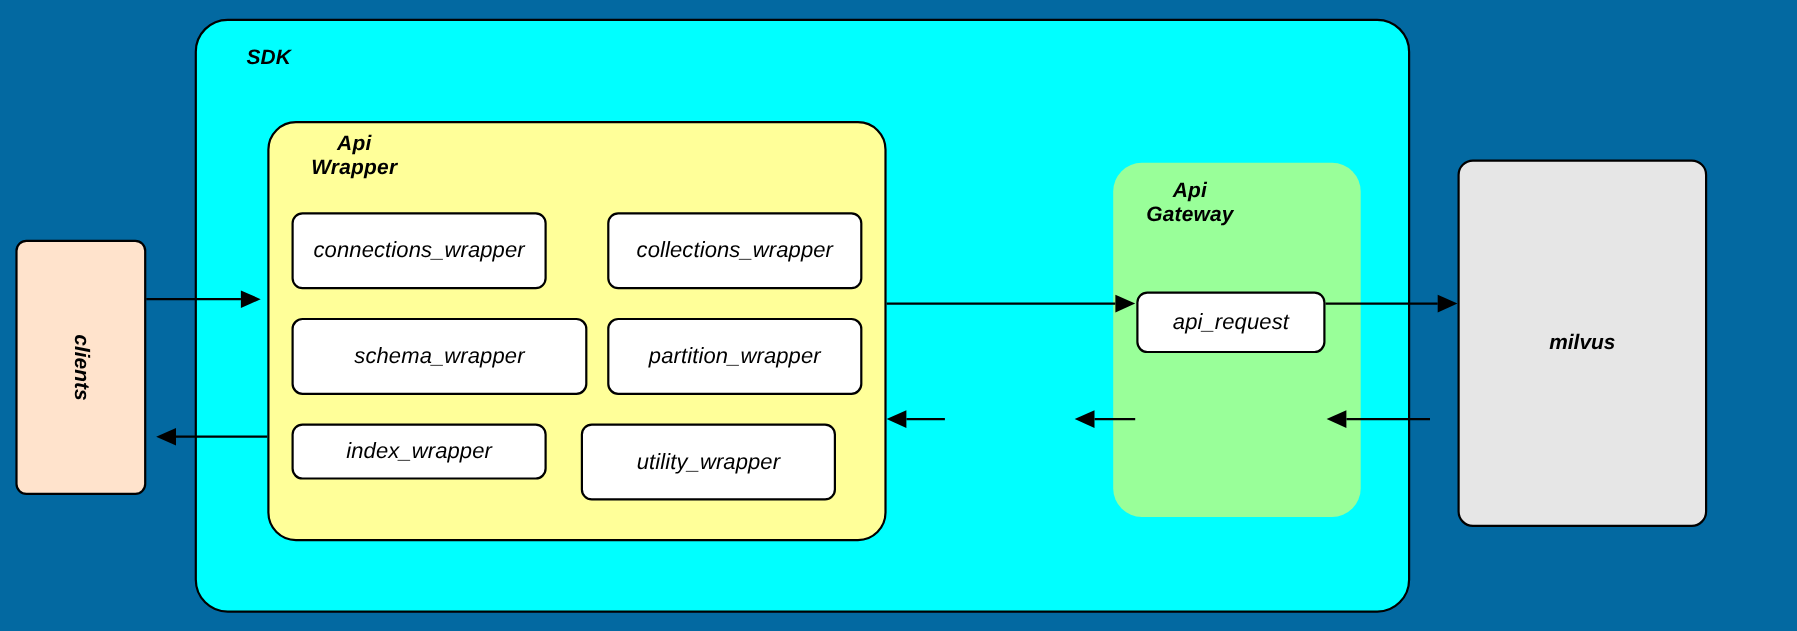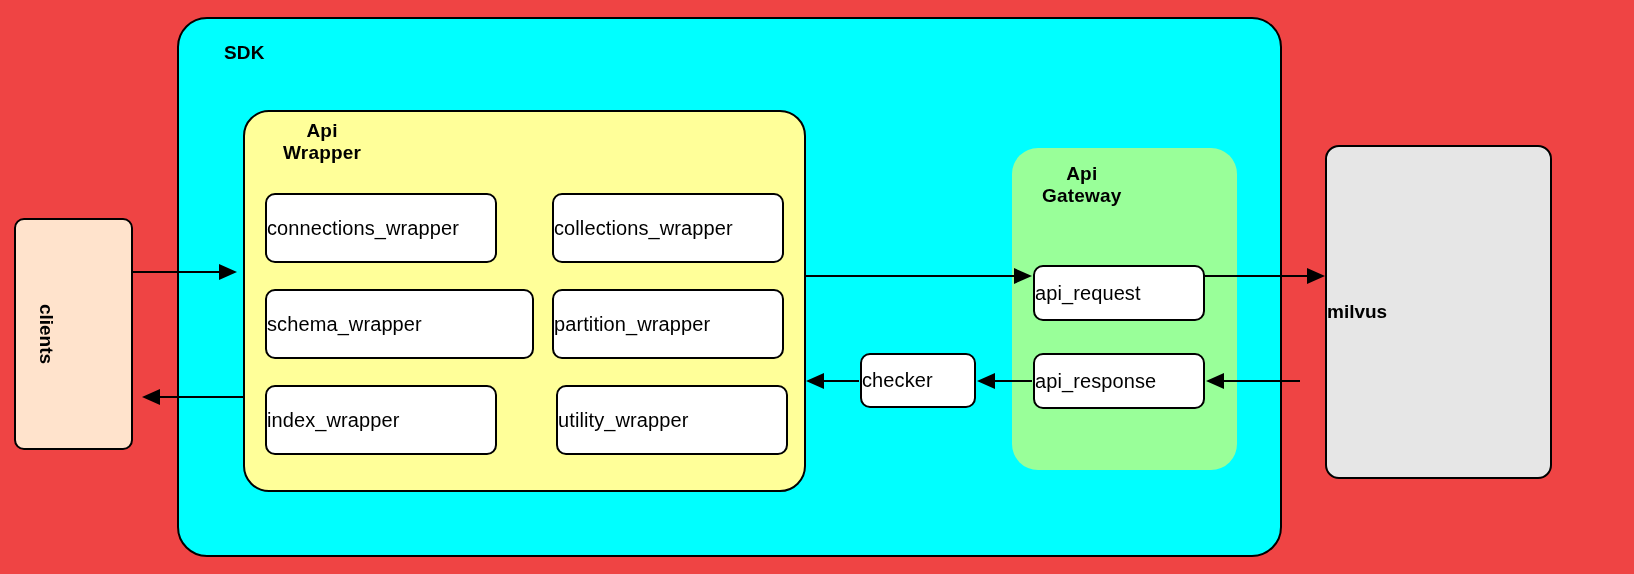--- a/index.html
+++ b/index.html
@@ -8,31 +8,33 @@
     padding: 0;
     background: #ffffff;
   }
   body {
     font-family: "Liberation Sans", sans-serif;
   }
   #canvas {
     position: relative;
     width: 1634px;
     height: 574px;
-    background: #ef4444;
+    background: #0369a1;
     overflow: hidden;
+    font-style: italic;
   }
 
   
   .box {
     position: absolute;
     box-sizing: border-box;
     border: 2px solid #000000;
     display: flex;
     align-items: center;
+    justify-content: center;
     text-align: center;
     color: #000000;
   }
 
   
   .container-sdk {
     background: #00ffff;
     border-radius: 30px;
     align-items: flex-start;
     justify-content: flex-start;
@@ -116,49 +118,43 @@
     <div class="container-title" style="margin-left:38px; margin-top:8px;">Api
 Wrapper</div>
   </div>
 
   <div class="box leaf" style="left:265px; top:193px; width:232px; height:70px;">
     <span>connections_wrapper</span>
   </div>
   <div class="box leaf" style="left:265px; top:289px; width:269px; height:70px;">
     <span>schema_wrapper</span>
   </div>
-  <div class="box leaf" style="left:265px; top:385px; width:232px; height:70px;">
+  <div class="box leaf" style="left:265px; top:385px; width:232px; height:51px;">
     <span>index_wrapper</span>
   </div>
 
   <div class="box leaf" style="left:552px; top:289px; width:232px; height:70px;">
     <span>partition_wrapper</span>
   </div>
   <div class="box leaf" style="left:552px; top:193px; width:232px; height:70px;">
     <span>collections_wrapper</span>
   </div>
-  <div class="box leaf" style="left:556px; top:385px; width:232px; height:70px;">
+  <div class="box leaf" style="left:528px; top:385px; width:232px; height:70px;">
     <span>utility_wrapper</span>
   </div>
 
-  <div class="box leaf" style="left:860px; top:353px; width:116px; height:55px;">
-    <span>checker</span>
-  </div>
 
   <div class="box container-gateway" style="left:1012px; top:148px; width:225px; height:322px;">
     <div class="container-title" style="margin-left:30px; margin-top:15px;">Api
 Gateway</div>
   </div>
 
   <div class="box leaf" style="left:1033px; top:248px; width:172px; height:56px;margin-top:17px;">
     <span>api_request</span>
   </div>
-  <div class="box leaf" style="left:1033px; top:353px; width:172px; height:56px;">
-    <span>api_response</span>
-  </div>
 
   <div class="box entity-clients" style="left:14px; top:218px; width:119px; height:232px;">
     <span class="vertical-label">clients</span>
   </div>
 
   <div class="box entity-milvus" style="left:1325px; top:145px; width:227px; height:334px;">
     <span>milvus</span>
   </div>
 
   <svg class="conn" style="left:0; top:0; width:1634px; height:574px;" viewBox="0 0 1634 574">

